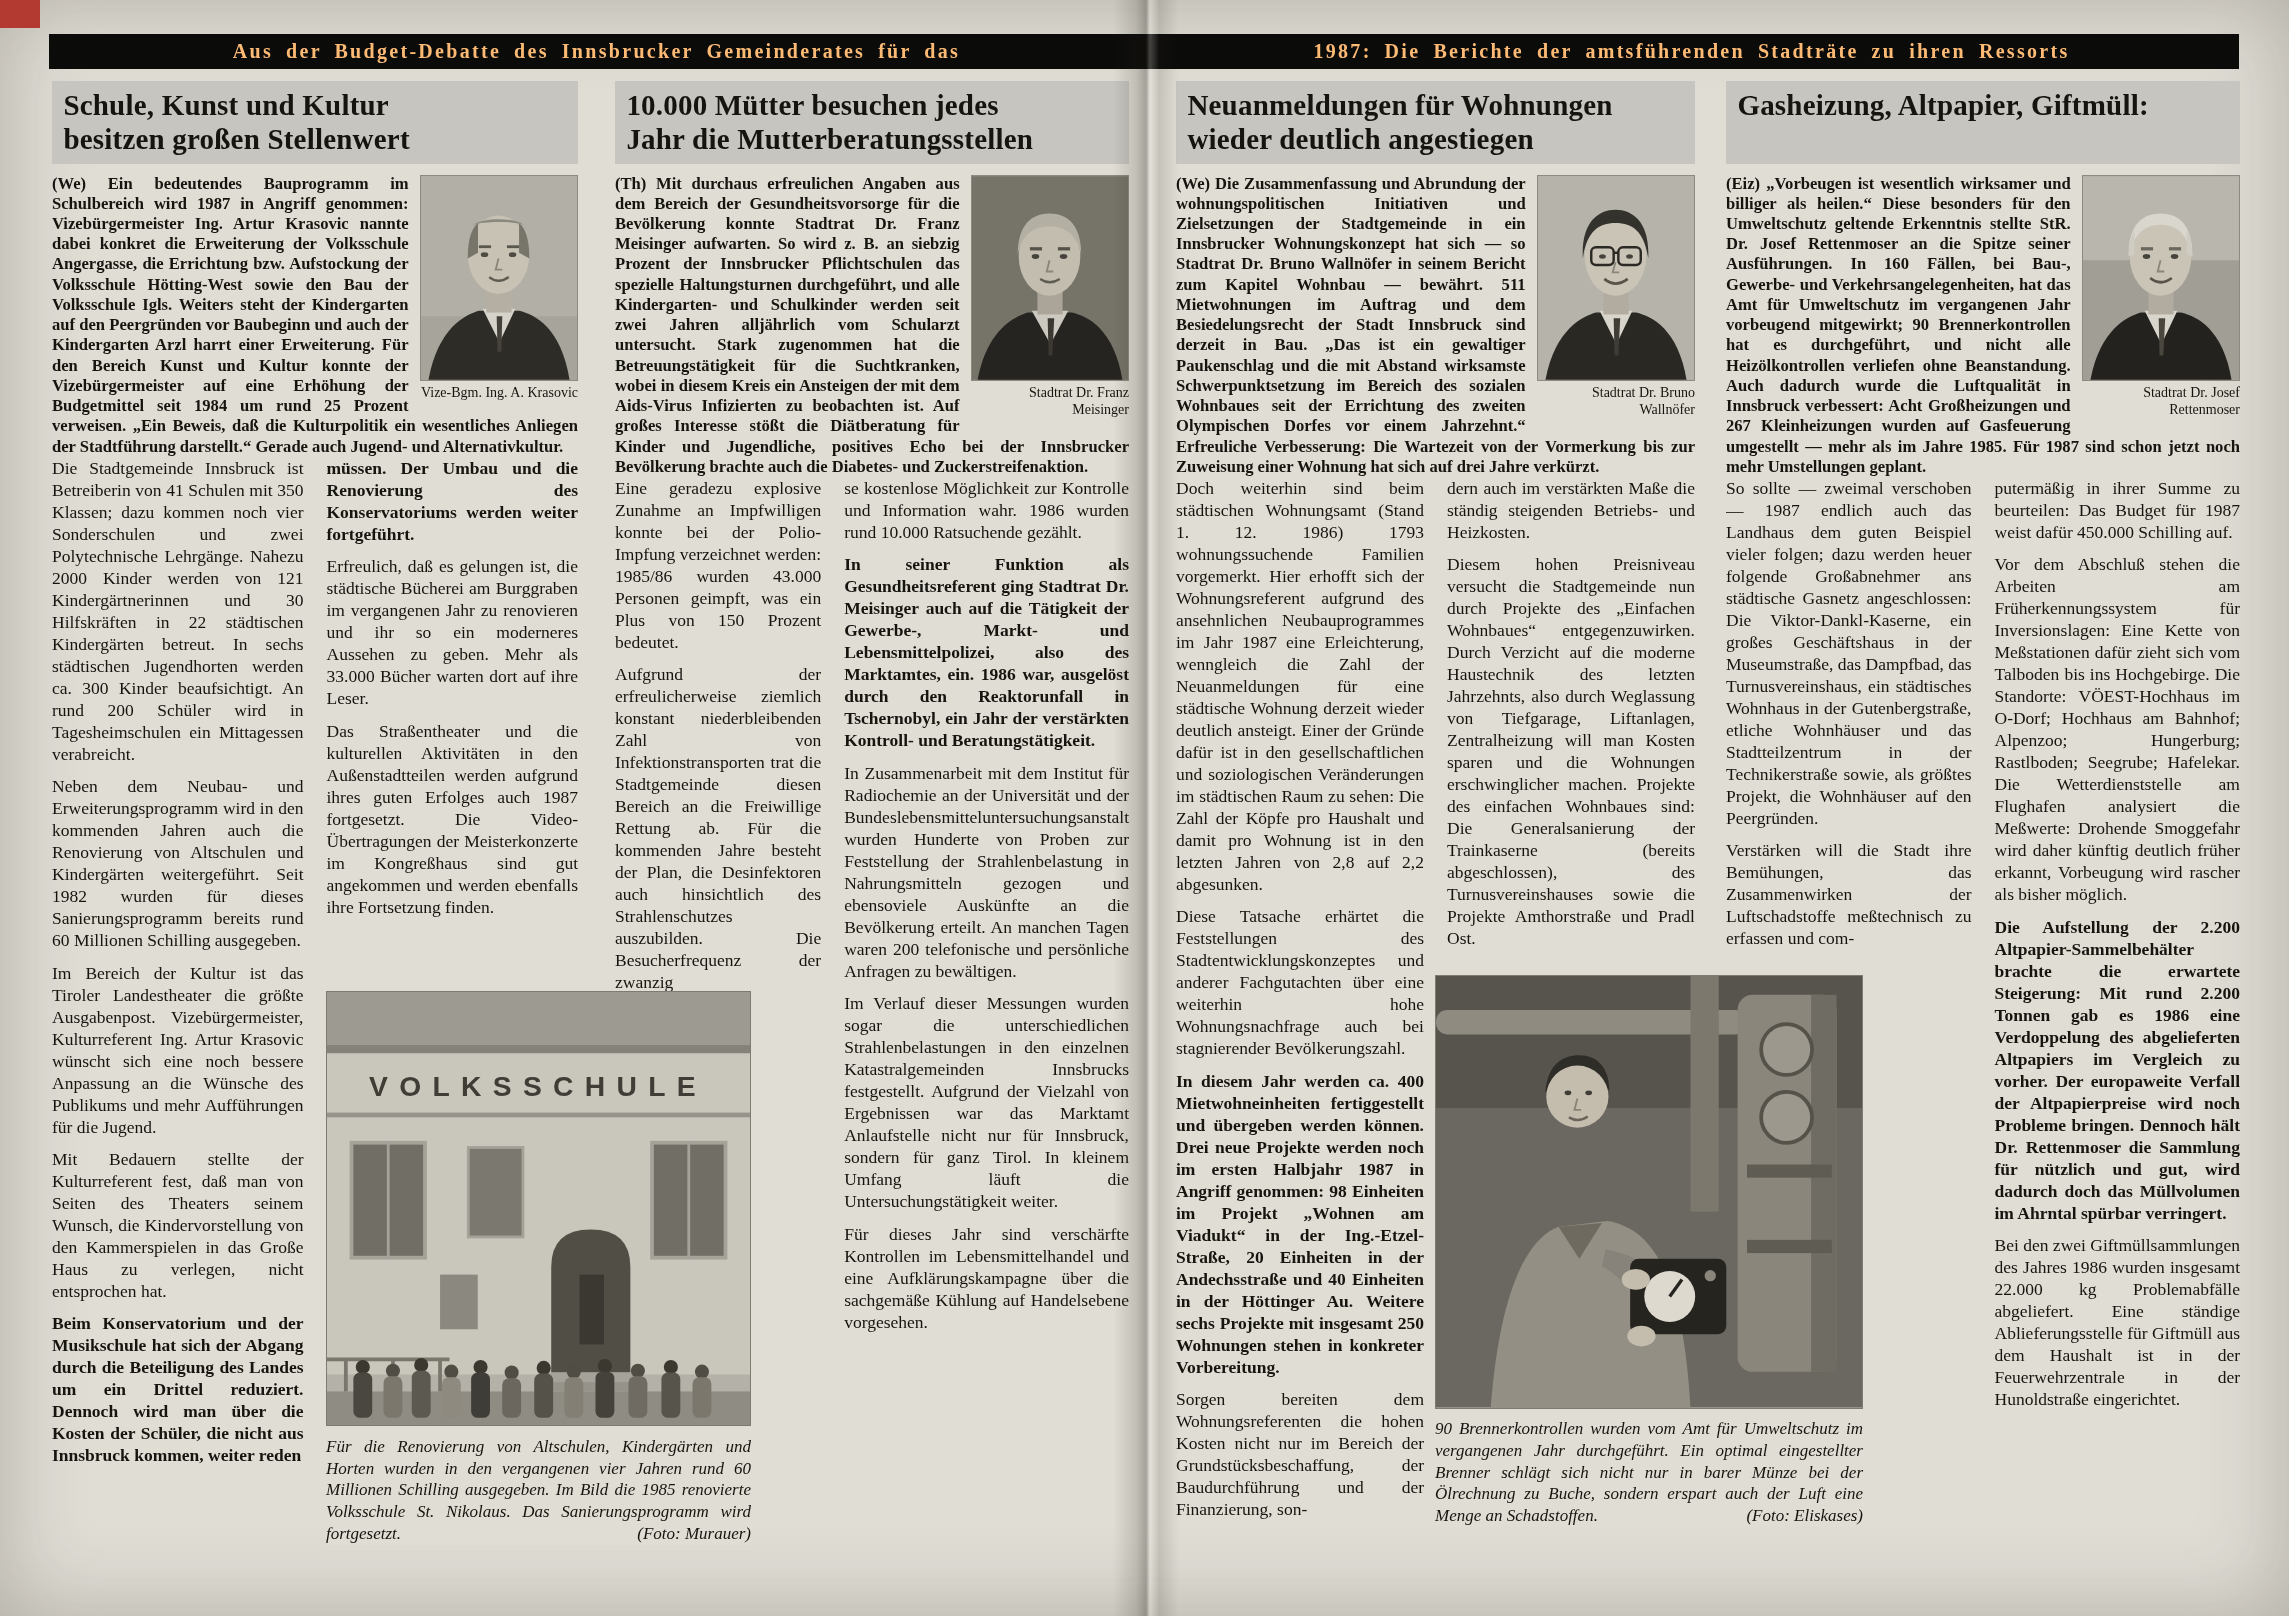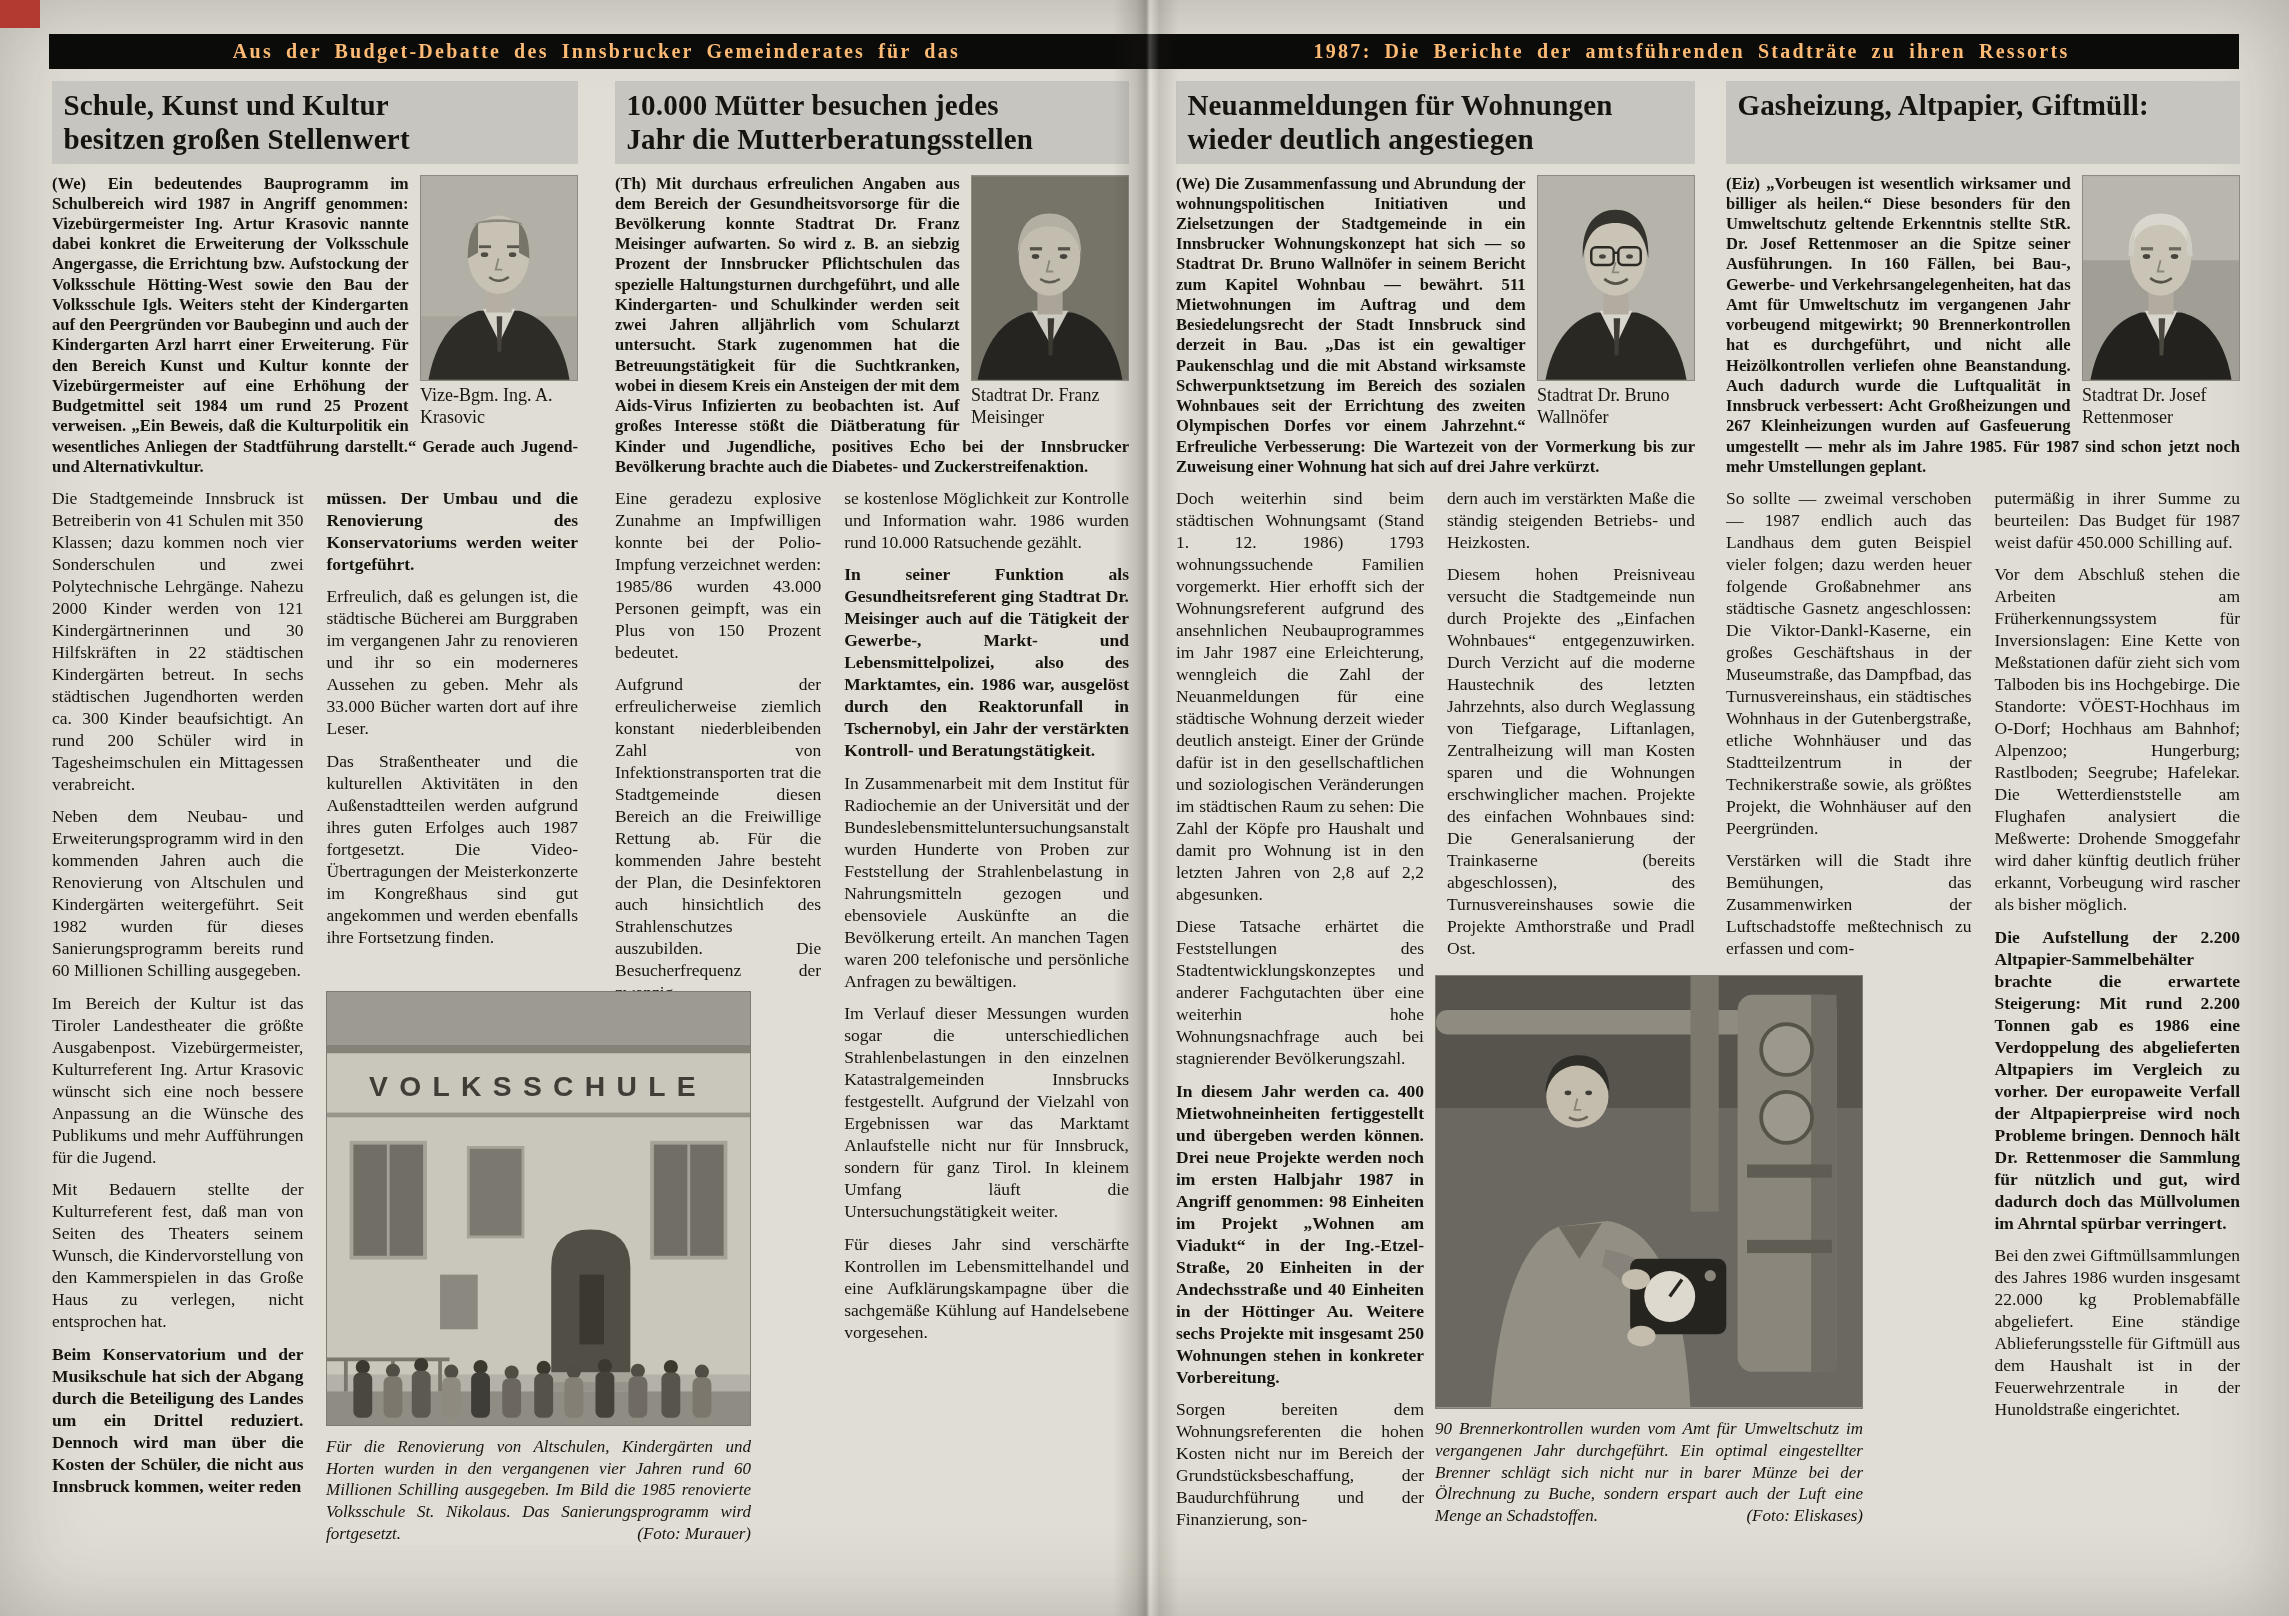--- a/index.html
+++ b/index.html
@@ -31,22 +31,22 @@
   #a4 { left:1726px; width:514px; }
   .headline {
     background:#c7c5c0; border-radius:0; padding:7.6px 11.4px;
     font-size:29px; line-height:1.17; font-weight:bold; letter-spacing:0.2px; min-height:83px;
   }
   .headline span { display:block; }
   .lead { margin-top:9.5px; min-height:280px; }
   .leadtext { font-size:16.6px; line-height:1.22; font-weight:bold; text-align:justify; hyphens:auto; }
   .portrait { float:right; width:158px; margin:1.9px 0 3.8px 11.4px; }
   .portrait svg { display:block; width:158px; height:206px; border:0.9px solid #8d8a81; background:#aeaba2; }
-  .portrait figcaption { font-size:18px; line-height:1.2; padding-top:3.8px; }
-  .cols { display:flex; gap:23px; margin-top:10px; }
+  .portrait figcaption { font-size:14px; line-height:1.2; padding-top:3.8px;text-align:right; }
+  .cols { display:flex; gap:23px; margin-top:0; }
   .col { flex:1; }
   .col p { font-size:17.5px; line-height:22px; text-align:justify; margin-bottom:10.4px; hyphens:auto; }
   .col p.strong { font-weight:bold; }
   .clamp-a2a { max-height:517px; overflow:hidden; }
   .clamp-soft { max-height:516px; overflow:hidden; }
   .bigphoto { position:absolute; z-index:4; }
   #photo-school { left:326px; top:991px; width:425px; }
   #photo-burner { left:1435px; top:975px; width:428px; }
   .bigphoto svg { display:block; width:100%; border:0.9px solid #7e7b72; }
   .photocap {

